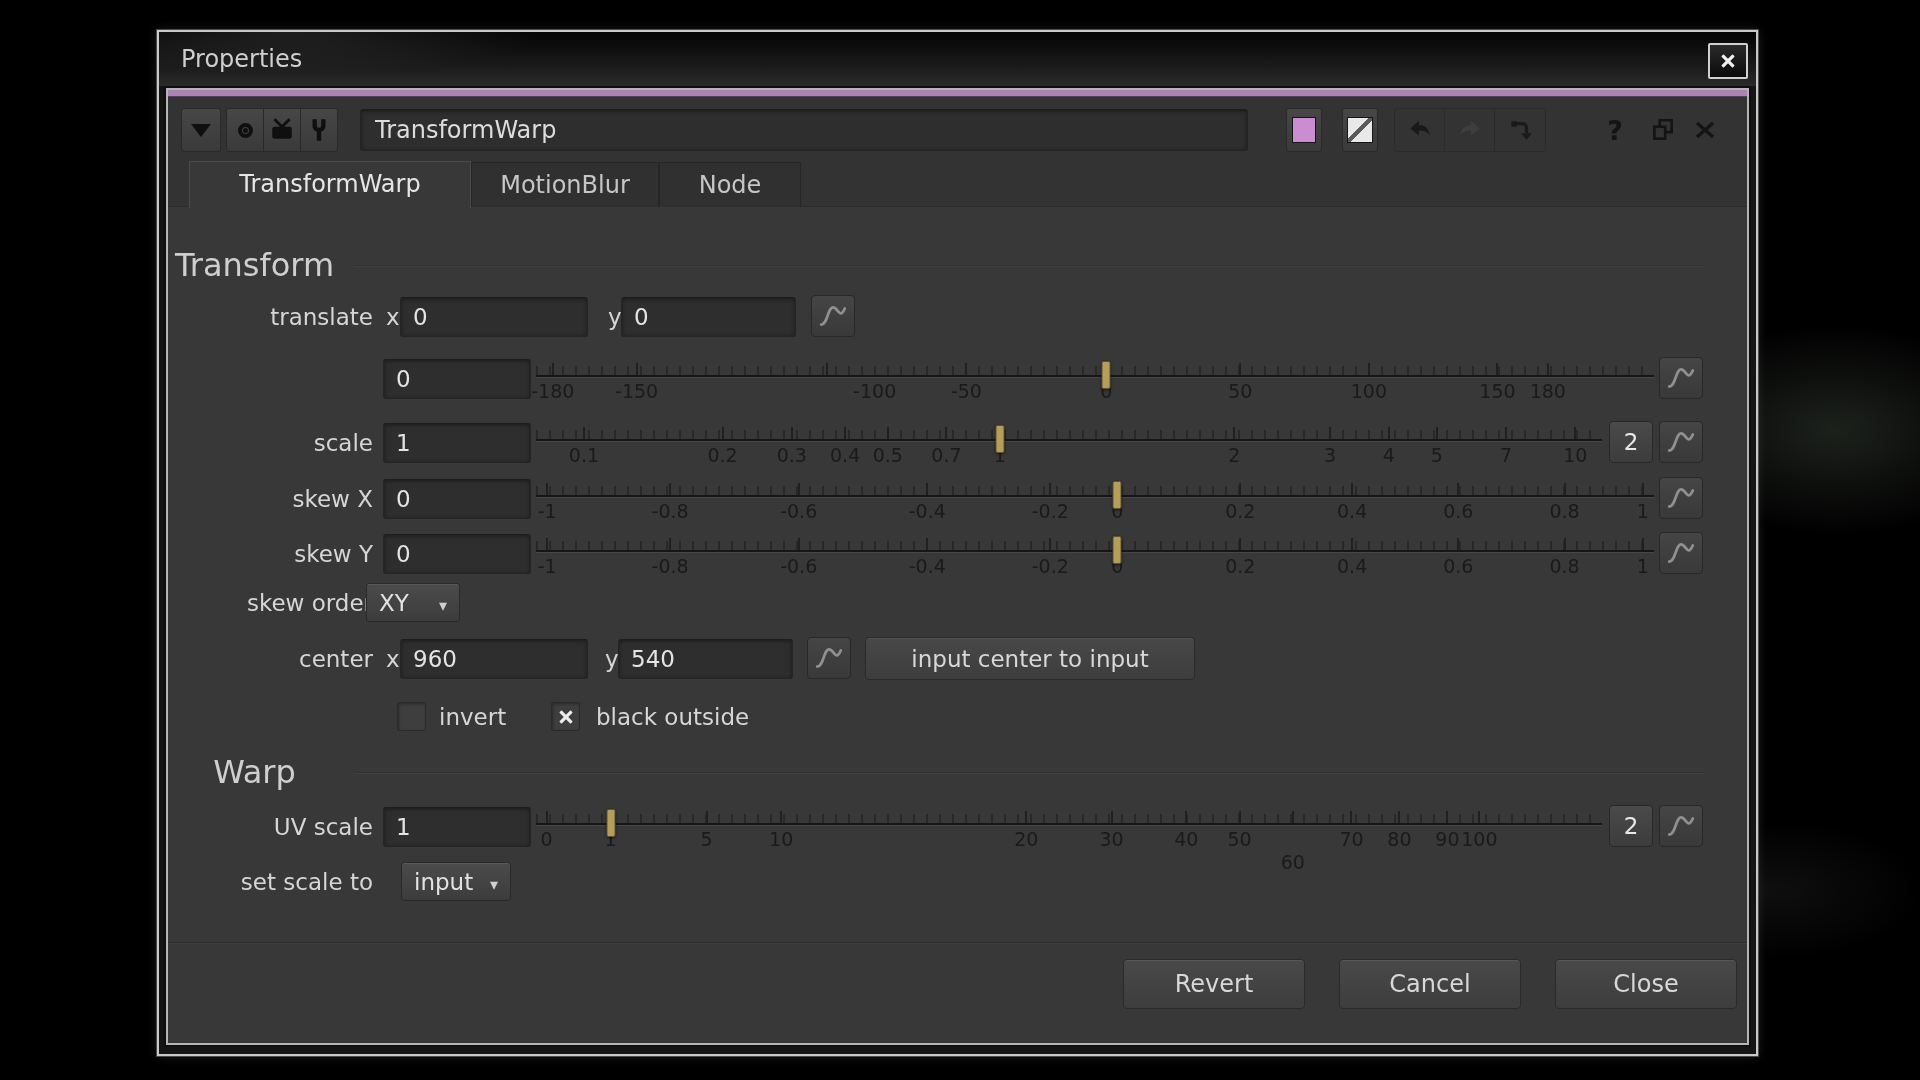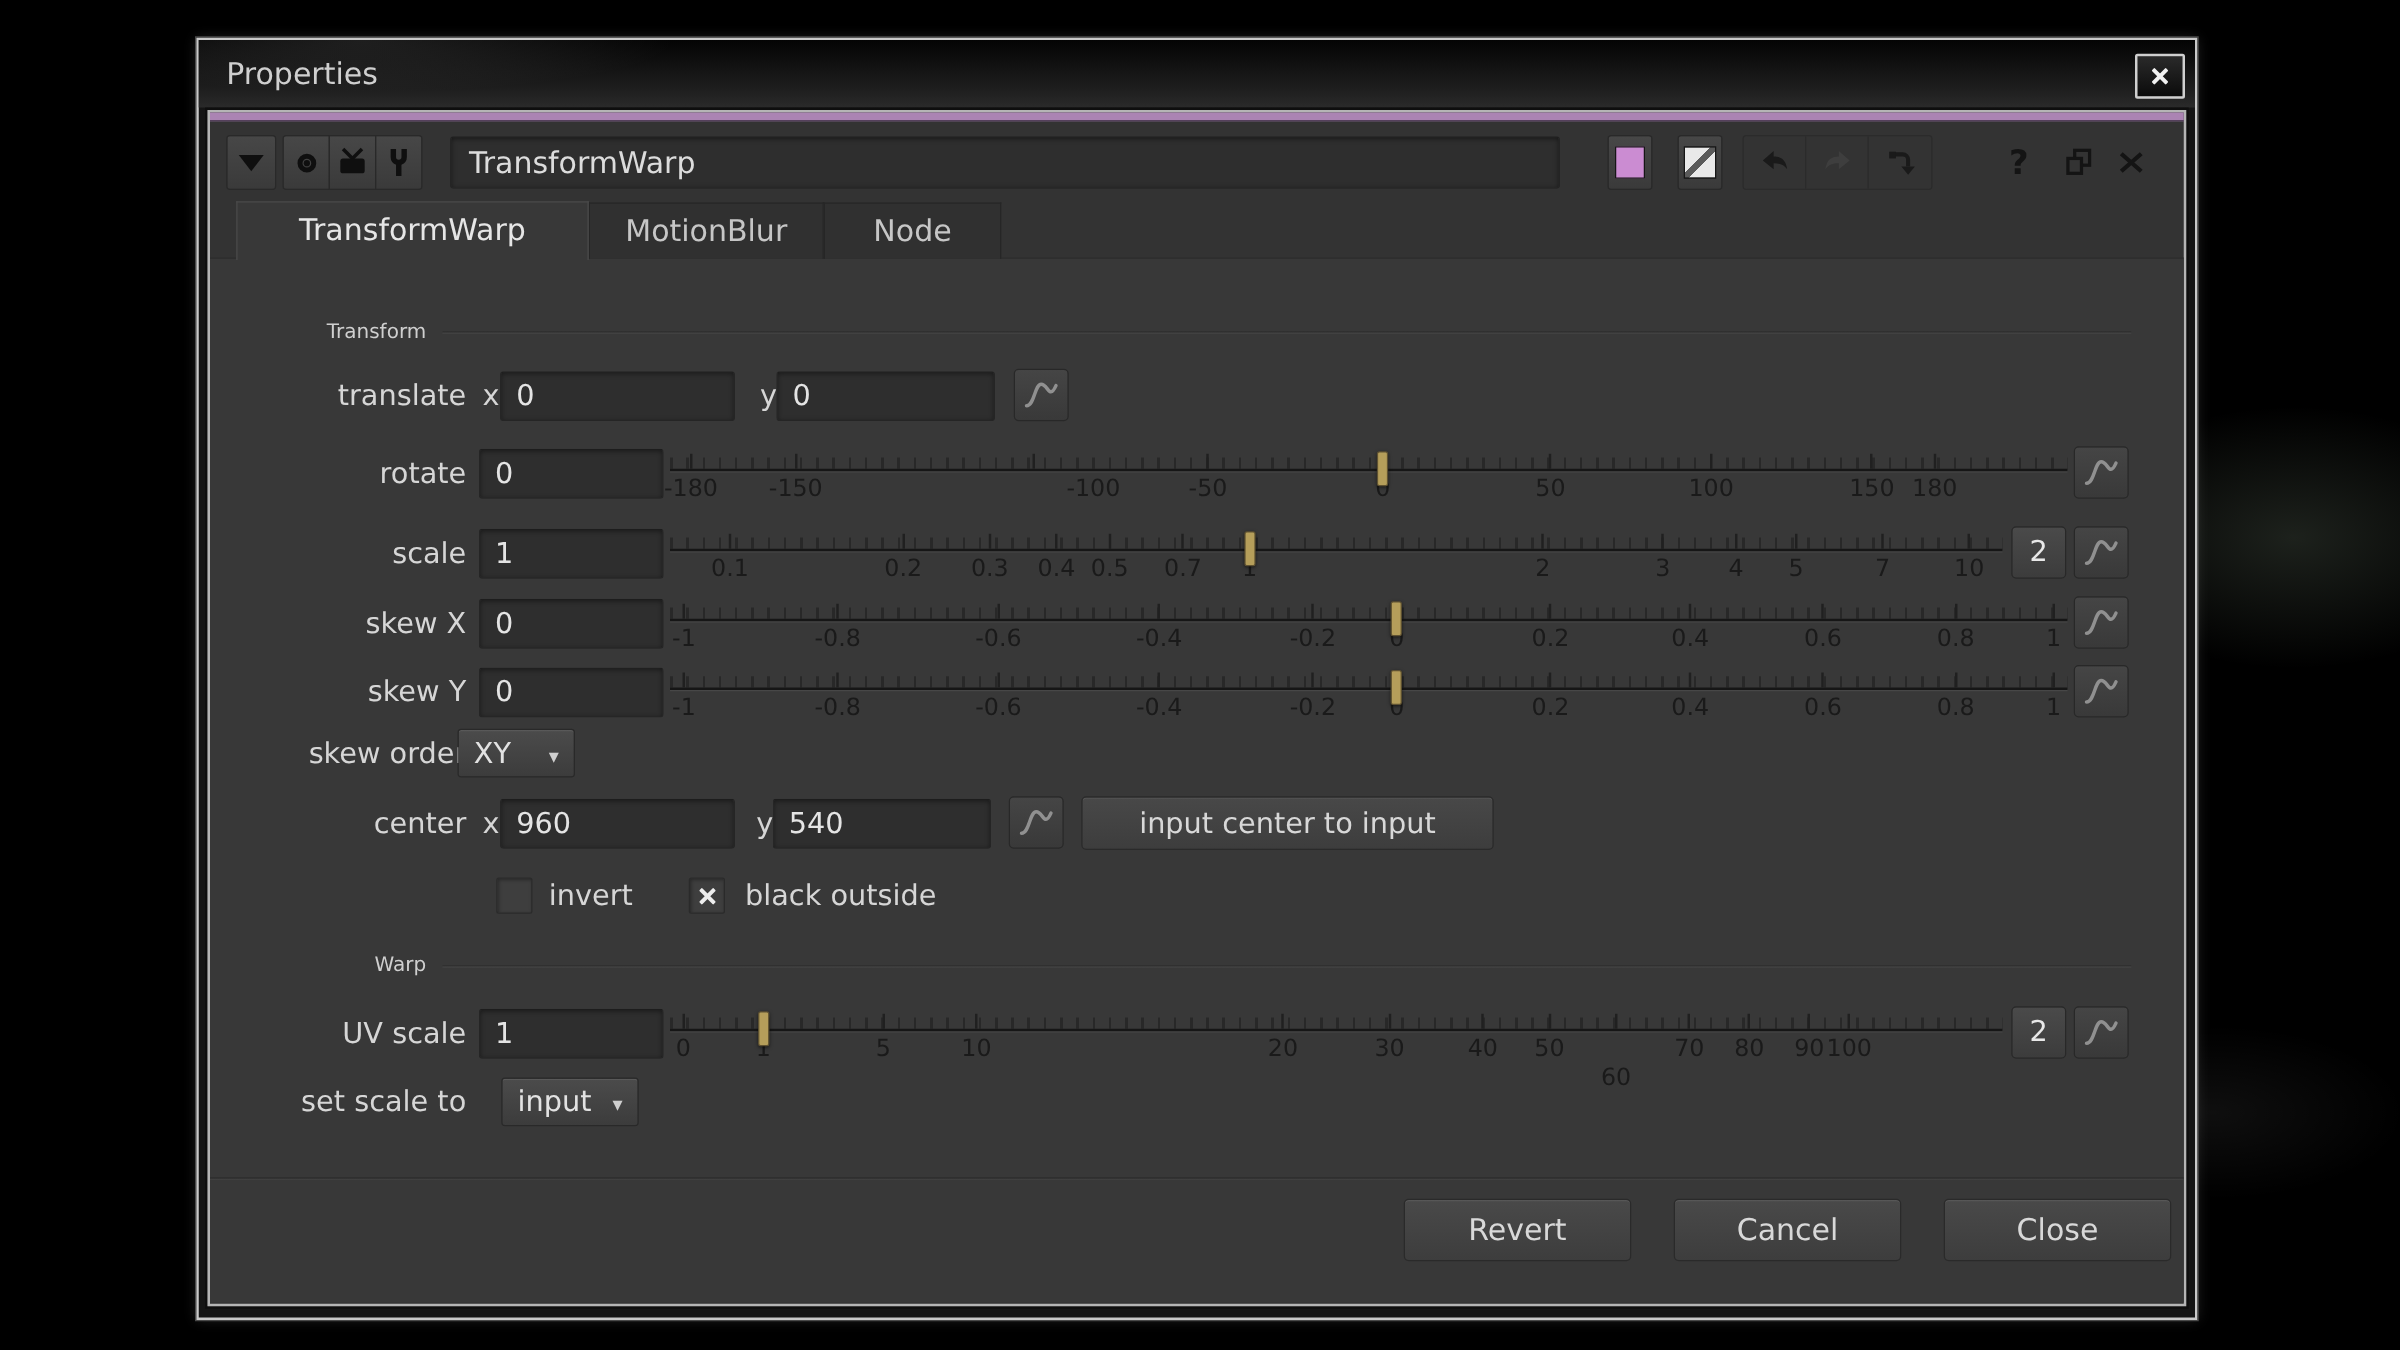--- a/index.html
+++ b/index.html
@@ -50,21 +50,21 @@
   .tcell:last-child{border-right:none;}
   .flat-ic{position:absolute;top:1px;height:44px;display:flex;align-items:center;justify-content:center;color:#141414;}
   .help-q{font-size:27px;font-weight:bold;color:#141414;}
   
   .tabbar{position:absolute;left:21px;top:64px;height:47px;}
   .tab{position:absolute;top:1px;height:45px;background:#303030;border:1px solid #262626;border-bottom:none;
     color:#c6c6c6;font-size:24px;text-align:center;line-height:44px;}
   .tab.active{top:0;height:47px;background:#383838;border-color:#4a4a4a;color:#e6e6e6;z-index:3;}
   
   .group-row{position:absolute;left:0;right:0;height:40px;}
-  .group-label{position:absolute;left:0;width:173px;text-align:right;line-height:40px;font-size:16px;color:#cfcfcf;}
+  .group-label{position:absolute;left:0;width:173px;text-align:center;line-height:40px;font-size:32px;color:#cfcfcf;}
   .group-line{position:absolute;left:186px;right:42px;top:20px;height:2px;background:linear-gradient(180deg,#2a2a2a,#474747);}
   .row{position:absolute;left:0;right:0;height:48px;}
   .plabel{position:absolute;left:0;width:205px;text-align:right;height:48px;line-height:48px;font-size:23px;color:#d6d6d6;}
   .axis{position:absolute;height:48px;line-height:48px;font-size:23px;color:#d6d6d6;}
   .pfield{position:absolute;top:4px;height:40px;background:#2e2e2e;border:1px solid #252525;border-top-color:#1d1d1d;
     border-radius:3px;color:#e4e4e4;font-size:23px;padding:0 12px;box-shadow:inset 0 1px 4px rgba(0,0,0,.45);outline:none;}
   .curve-btn{position:absolute;top:2px;width:44px;height:42px;background:linear-gradient(#454545,#393939);
     border:1px solid #282828;border-radius:4px;display:flex;align-items:center;justify-content:center;}
   .mini-btn{position:absolute;top:2px;width:44px;height:42px;background:linear-gradient(#4a4a4a,#3c3c3c);
     border:1px solid #282828;border-radius:4px;color:#e8e8e8;font-size:23px;display:flex;align-items:center;justify-content:center;}
@@ -197,21 +197,20 @@
           <span class="axis" style="left:440px;">y</span>
           <input class="pfield" style="left: 453px; width: 175px;" value="0">
           <div class="curve-btn" style="left:643px;">
               <svg width="30" height="28" viewBox="0 0 28 26" fill="none" stroke="#909090" stroke-width="2.6" stroke-linecap="round">
                 <path d="M3 21 C 9 21, 9 5, 14 5 S 20 17, 25 6"></path>
               </svg>
             </div>
         </div>
 
         <div class="row" style="top:258px;">
-          <span class="plabel">rotate</span>
           <input class="pfield" style="left: 215px; width: 148px;" value="0">
           <div class="slider wide">
               <div class="sl-line"></div>
               <div class="sl-tick" style="left: 1.5%;"></div>
               <div class="sl-label" style="left: 1.5%;">-180</div>
               <div class="sl-tick" style="left: 9%;"></div>
               <div class="sl-label" style="left: 9%;">-150</div>
               <div class="sl-tick" style="left: 26%;"></div>
               <div class="sl-label" style="left: 26%; margin-left: 48px;">-100</div>
               <div class="sl-tick" style="left: 38.5%;"></div>

